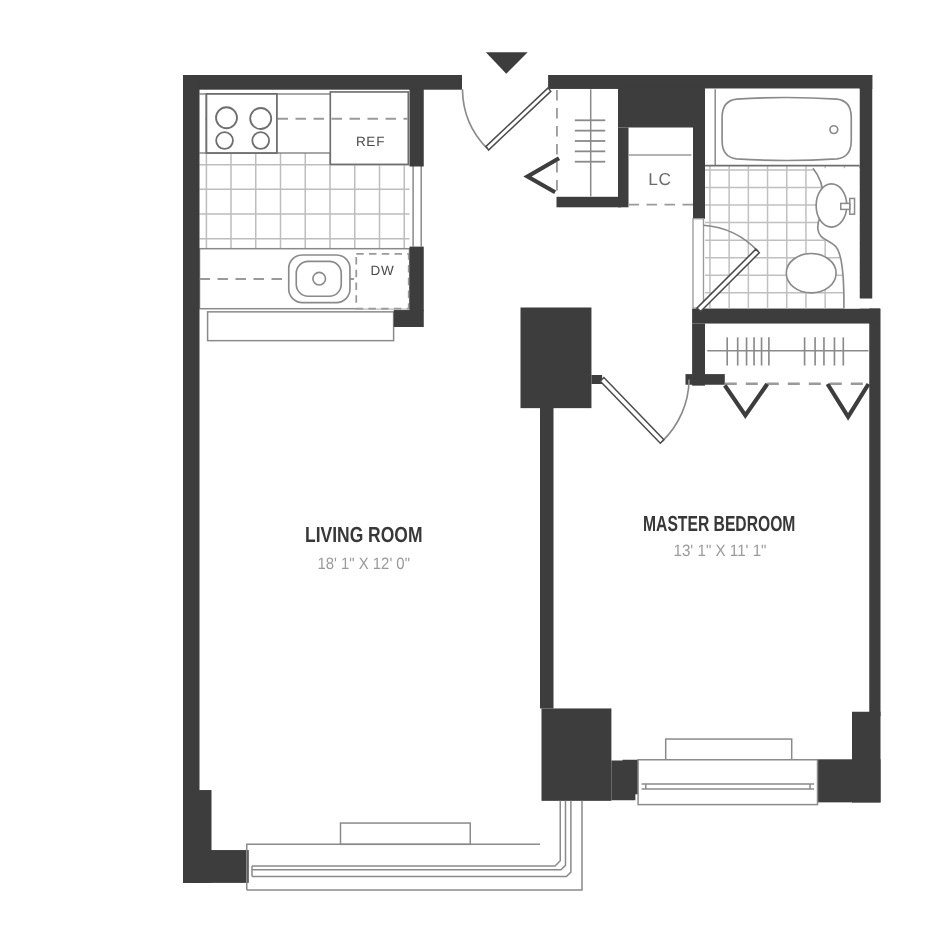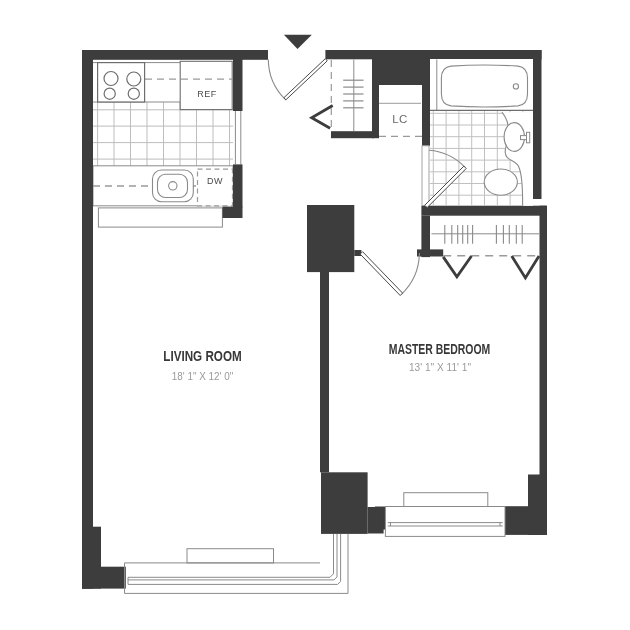--- a/index.html
+++ b/index.html
@@ -1,16 +1,16 @@
 <!DOCTYPE html>
 <html><head>
 <meta charset="utf-8">
 <style>
   html,body{margin:0;padding:0;background:#ffffff;}
-  .wrap{width:568px;height:630px;position:relative;background:#ffffff;filter:grayscale(1);}
+  .wrap{width:568px;height:630px;position:relative;background:#ffffff;filter:grayscale(1);padding-left:40px;}
   svg{display:block;}
   text{font-family:"Liberation Sans", sans-serif;}
 </style>
 </head>
 <body>
 <div class="wrap">
 <svg width="630" height="630" viewBox="0 0 630 630">
 <defs></defs>
 
 <rect x="0" y="0" width="630" height="630" fill="#ffffff"></rect>

